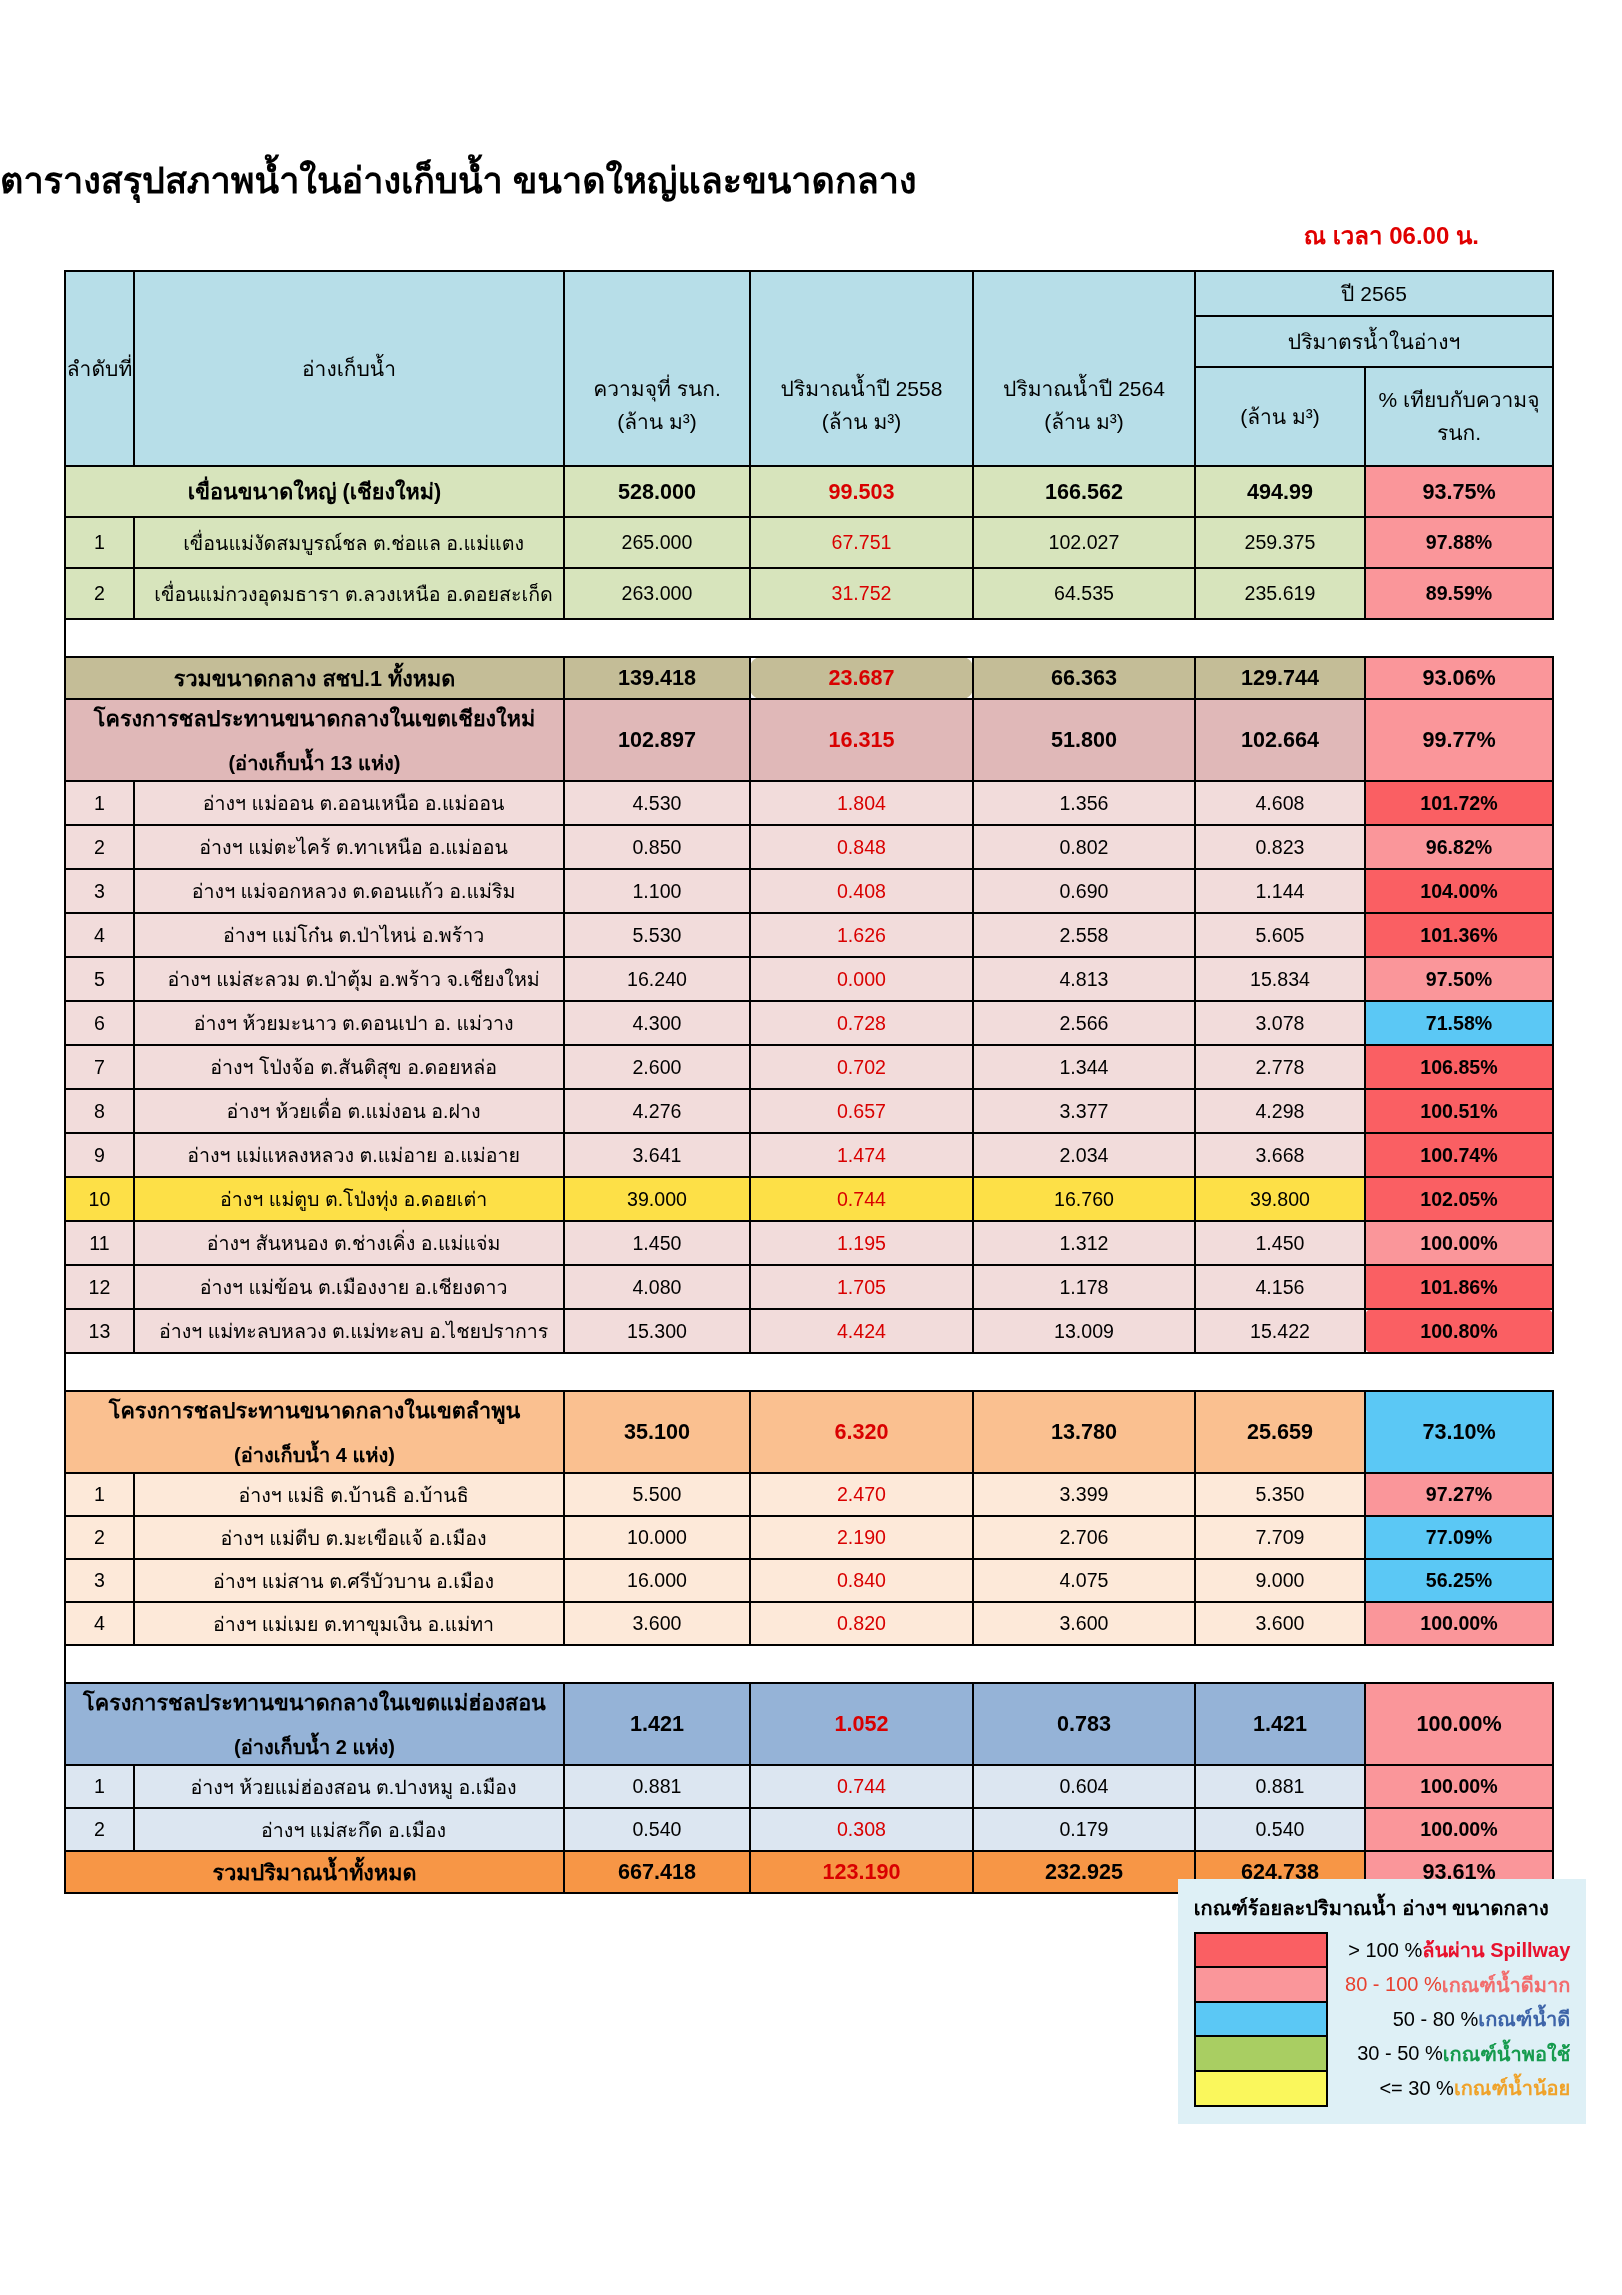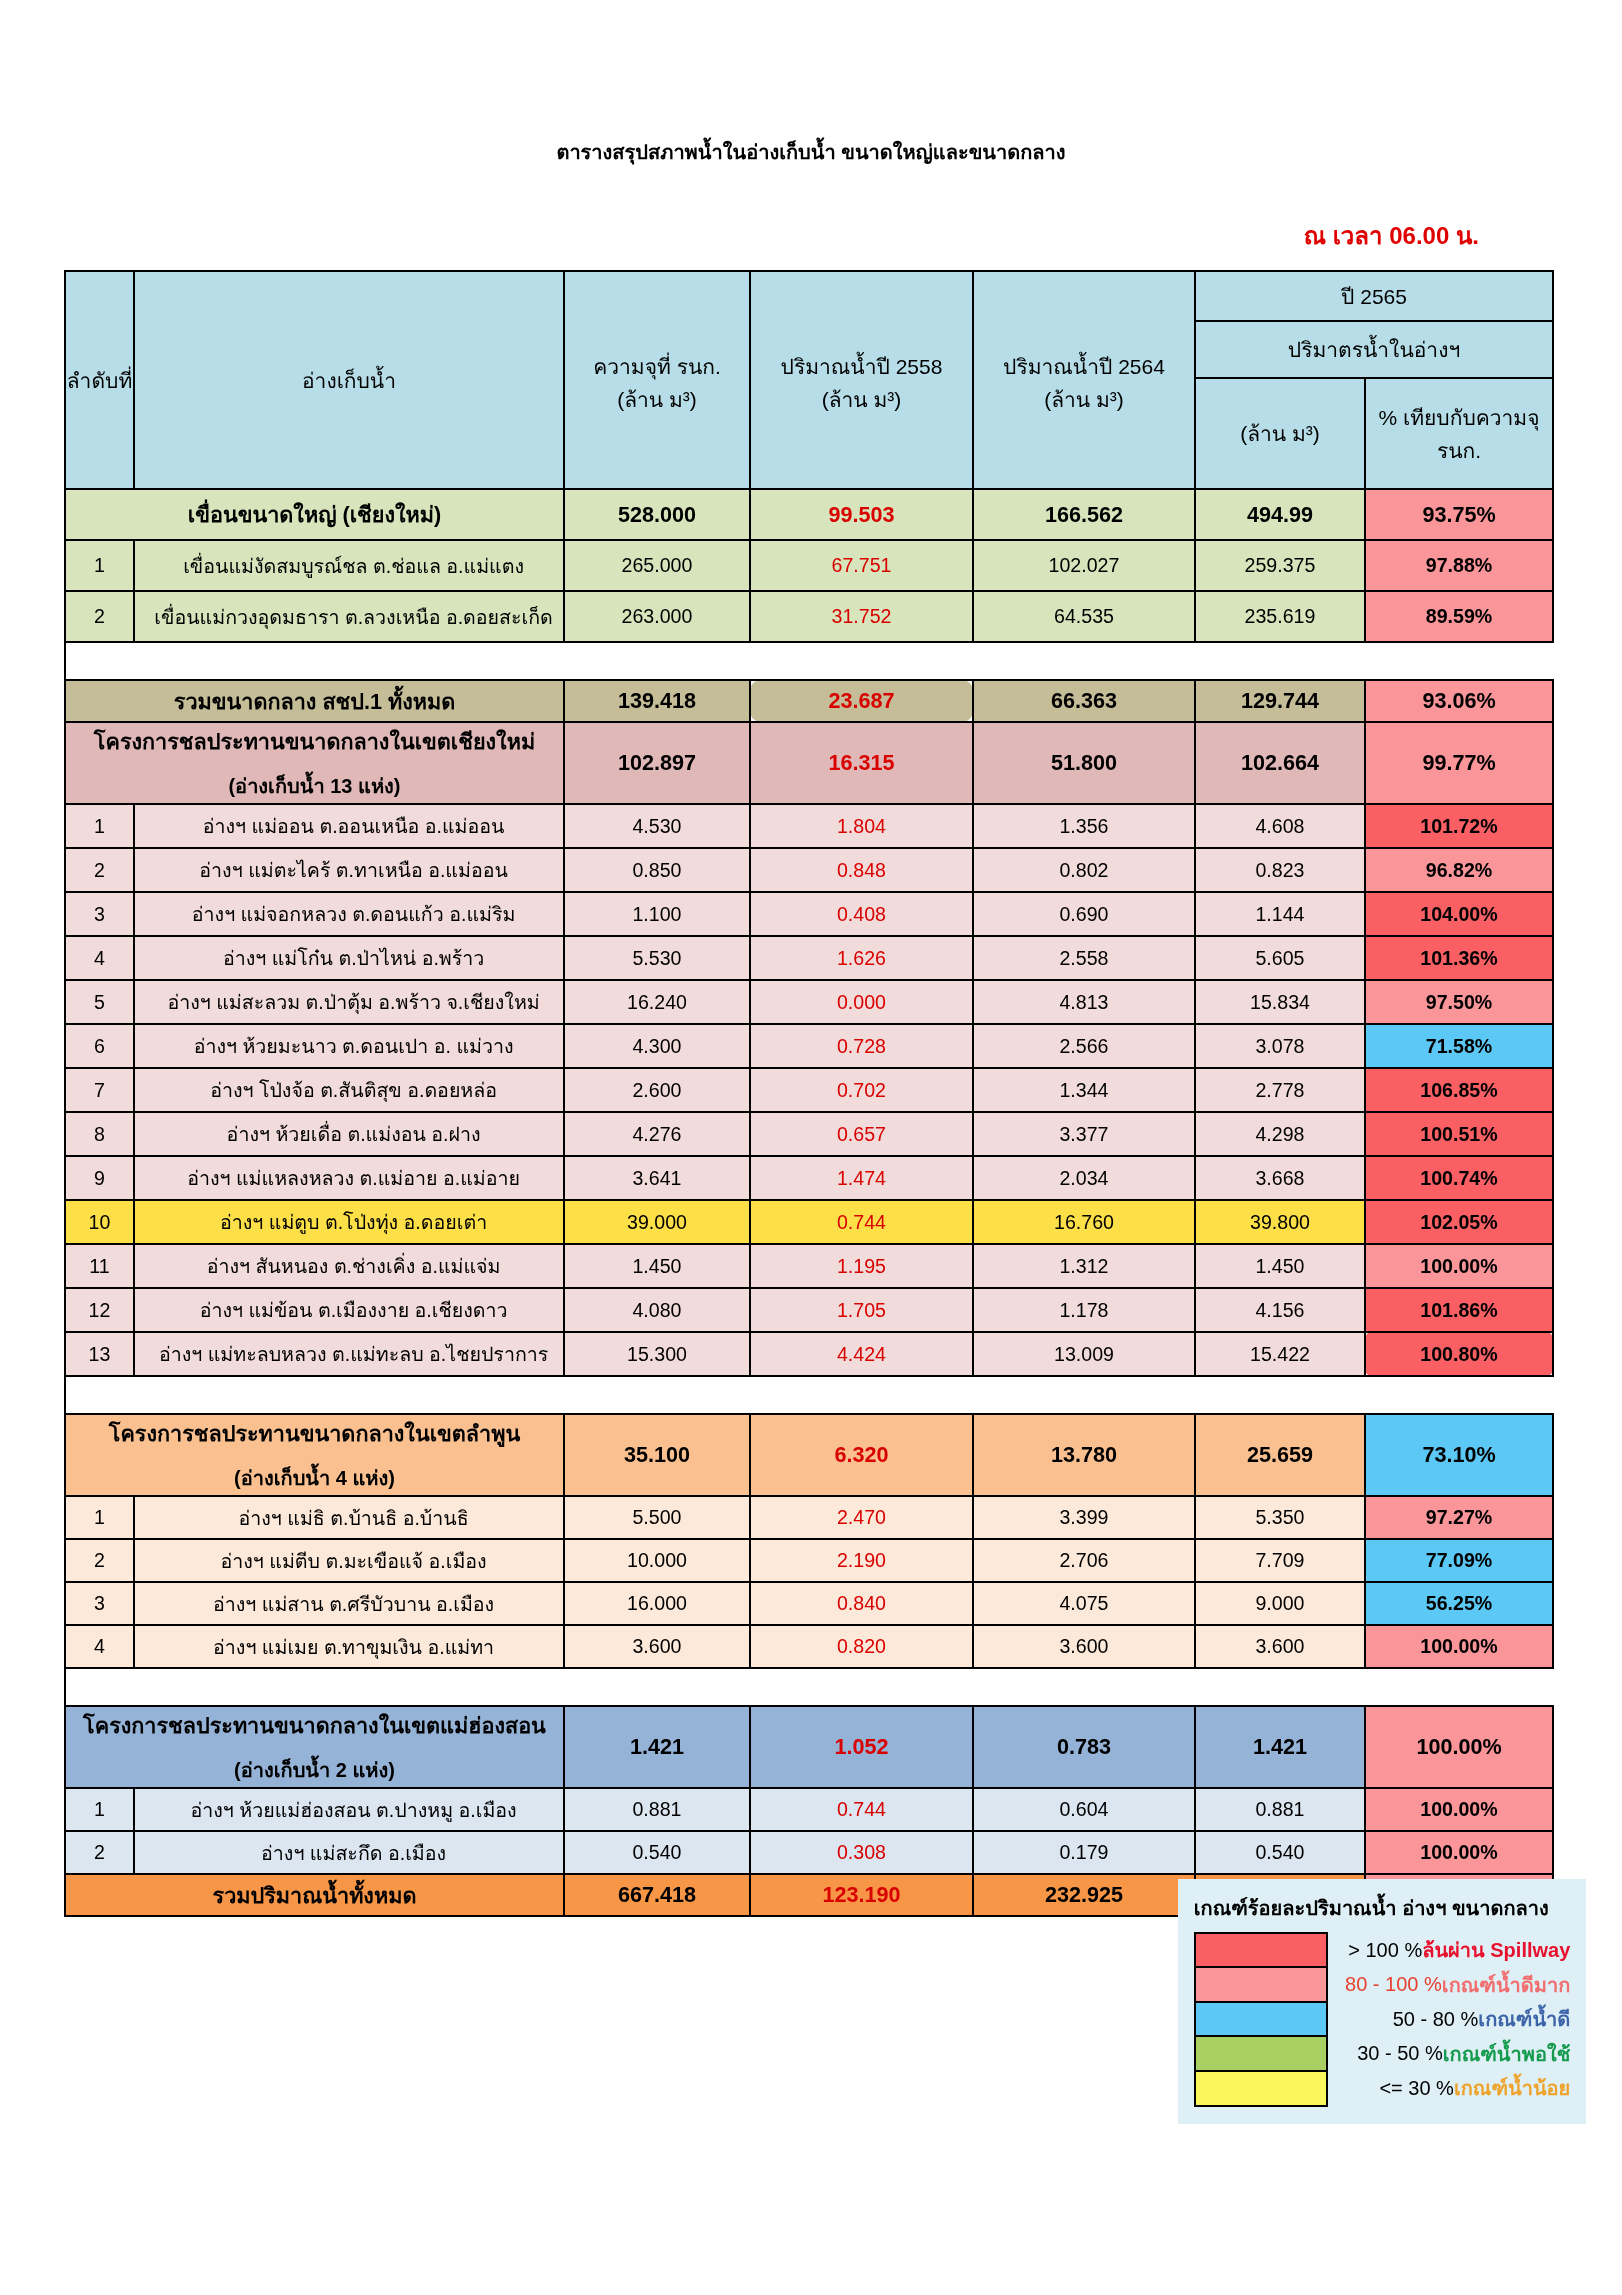--- a/index.html
+++ b/index.html
@@ -2,22 +2,22 @@
 <html style="font-size:10.5px"><head>
 <meta charset="utf-8">
 <style>
   * { box-sizing: border-box; margin: 0; padding: 0; }
   body { background: #888; font-family: "Liberation Sans", sans-serif; }
   .page {
     position: relative; width: 1622px; height: 2295px;
     background: #ffffff; margin: 0 auto; overflow: hidden;
   }
   .doc-title {
-    position: absolute; top: 136px; left: 0; width: 100%;
-    text-align: center; font-size: 20px; font-weight: 700; color: #000;
+    position: absolute; top: 152px; left: 0; width: 100%;
+    font-size: 36px; font-weight: 700; color: #000;
   }
   .doc-date {
     position: absolute; top: 207px; left: 0; width: 100%;
     text-align: center; font-size: 24px; font-weight: 700; color: #000;
   }
   .time-note {
     position: absolute; top: 216px; right: 143px;
     font-size: 24px; font-weight: 700; color: #e00000;
   }
   table.res {
@@ -26,22 +26,22 @@
     font-family: "Liberation Sans", sans-serif;
   }
   table.res th, table.res td {
     border: 2px solid #000; vertical-align: middle; text-align: center;
     color: #000; overflow: hidden;
   }
   thead th { background: #B7DEE8; font-weight: 400; font-size: 21px; }
   tr.h1 th { height: 39px; }
   tr.h2 th { height: 44px; }
   tr.h3 th { height: 86px; }
-  .hcell { display: flex; flex-direction: column; justify-content: center;
-           height: 216px; padding: 34px 2.6px 27.5px; }
+  .hcell { display: flex; flex-direction: column; justify-content: flex-end;
+           height: 193px; padding: 34px 2.6px 27.5px; }
   tbody td { font-size: 19.6px; }
   td.name { text-align: left; padding-left: 9.2px; }
   td.red-col { color: #d90000; }
   td.pct { font-weight: 700; }
   tr.summary td { font-weight: 700; font-size: 21.6px; }
   tr.sum-large td { height: 51px; }
   tr.sum-cm td, tr.sum-lp td, tr.sum-mhs td { height: 82px; }
   tr.r-large td { height: 51px; }
   tr.r-cm td { height: 44px; }
   tr.r-lp td { height: 43px; }

